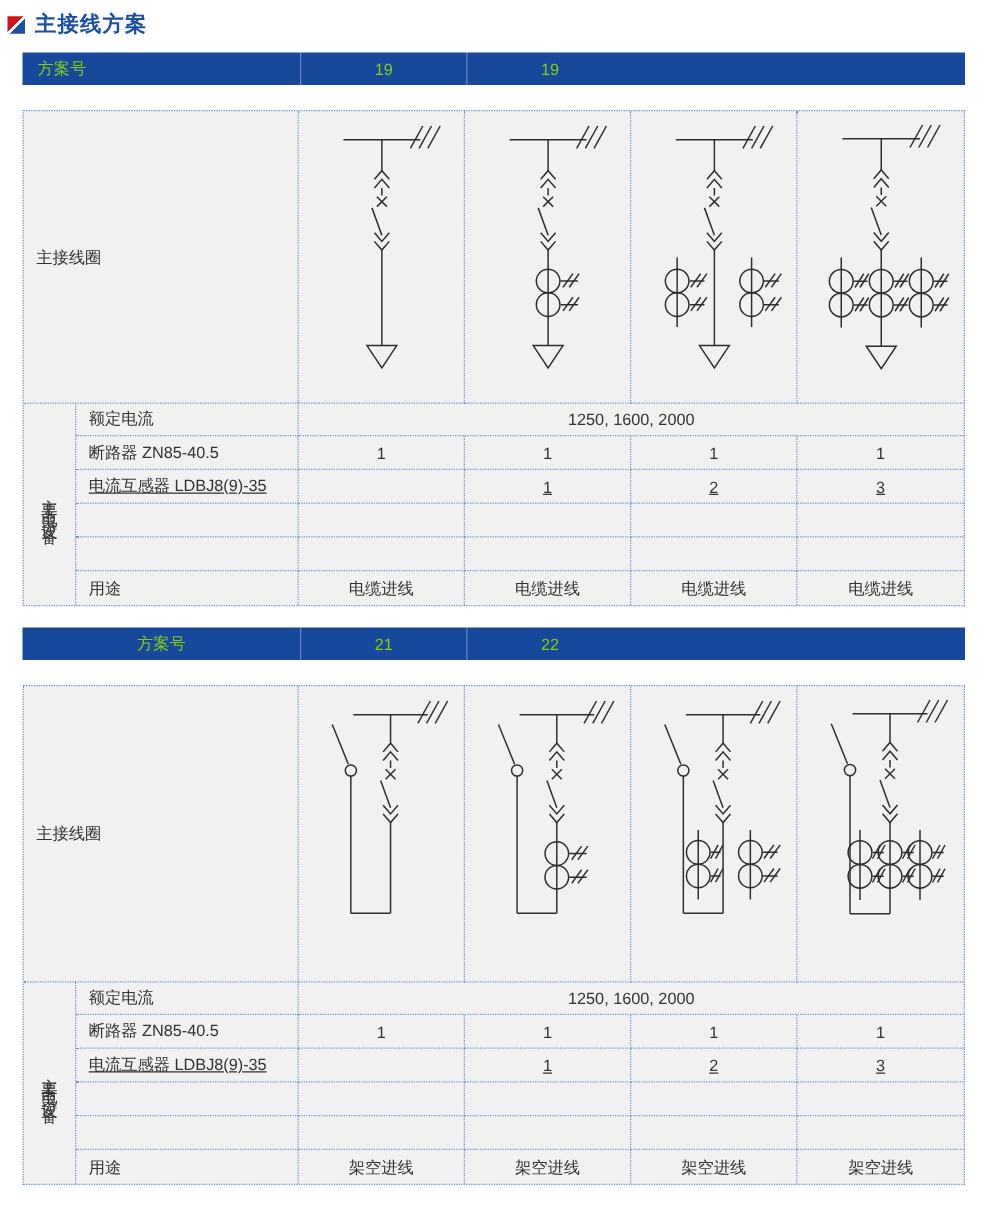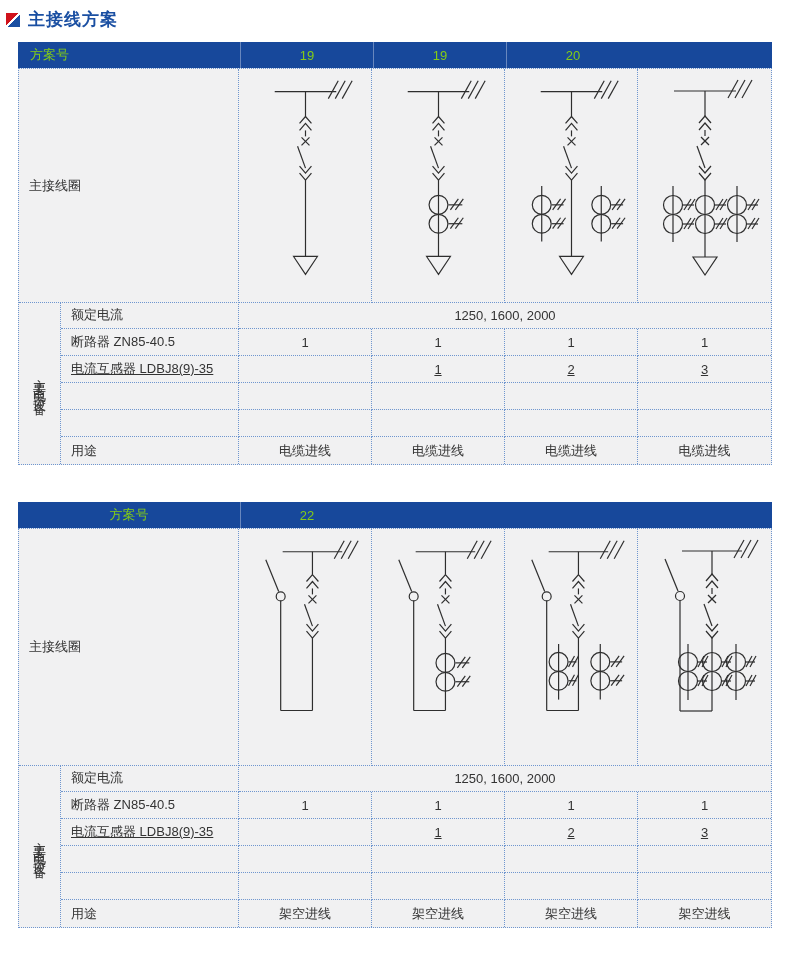--- a/index.html
+++ b/index.html
@@ -28,21 +28,21 @@
   
   .tbl{position:absolute;left:18px;width:754px;}
   .tbl.t1{top:42px;}
   .tbl.t2{top:502px;}
 
   .thead{display:grid;grid-template-columns:222px 133px 133px 133px 133px;height:26px;background:var(--hdr-bg);color:#84cc16;font-size:13px;}
   .th{display:flex;align-items:center;justify-content:center;border-left:1px solid rgba(255,255,255,.35);}
   .th.first{justify-content:flex-start;padding-left:12px;border-left:none;}
   .th.first.center{justify-content:center;padding-left:0;}
 
-  .tbl-body{border:1px dotted var(--bd);background:var(--body-bg);}
+  .tbl-body{border:1px dotted var(--bd);background:var(--body-bg);margin-top:20px;}
 
   .diag-row{display:grid;grid-template-columns:220px 133px 133px 133px 133px;}
   .t1 .diag-row{height:233px;}
   .t2 .diag-row{height:236px;}
   .diag-label{display:flex;align-items:center;padding-left:10px;font-size:13px;border-right:1px dotted var(--bd);border-bottom:1px dotted var(--bd);}
   .diag-cell{border-right:1px dotted var(--bd);border-bottom:1px dotted var(--bd);display:flex;justify-content:center;align-items:flex-start;}
   .diag-cell.last{border-right:none;}
   .diag-cell svg{display:block;}
 
   .spec{display:grid;grid-template-columns:42px 178px 133px 133px 133px 133px;grid-auto-rows:27px;}
@@ -65,21 +65,20 @@
   <div class="title-row">
     <span class="title-icon"></span>
     <span class="page-title">主接线方案</span>
   </div>
 
   <div class="tbl t1">
     <div class="thead">
       <div class="th first">方案号</div>
       <div class="th">19</div>
       <div class="th">19</div>
-      <div class="th">20</div>
     </div>
     <div class="tbl-body">
       <div class="diag-row">
         <div class="diag-label">主接线圈</div>
 
         <div class="diag-cell">
           <svg width="133" height="233" viewBox="0 0 133 233">
             <g class="diagram-stroke">
               <line x1="36" y1="22" x2="98" y2="22"></line>
               <line x1="90" y1="29" x2="100" y2="11"></line>
@@ -250,20 +249,21 @@
         <div class="cell val c4 r6">电缆进线</div>
         <div class="cell val c5 r6">电缆进线</div>
         <div class="cell val c6 r6">电缆进线</div>
       </div>
     </div>
   </div>
 
   <div class="tbl t2">
     <div class="thead">
       <div class="th first center">方案号</div>
+      <div class="th">21</div>
       <div class="th">22</div>
     </div>
     <div class="tbl-body">
       <div class="diag-row">
         <div class="diag-label">主接线圈</div>
 
         <div class="diag-cell">
           <svg width="133" height="236" viewBox="0 0 133 236">
             <g class="diagram-stroke">
               <line x1="44" y1="22" x2="104" y2="22"></line>

